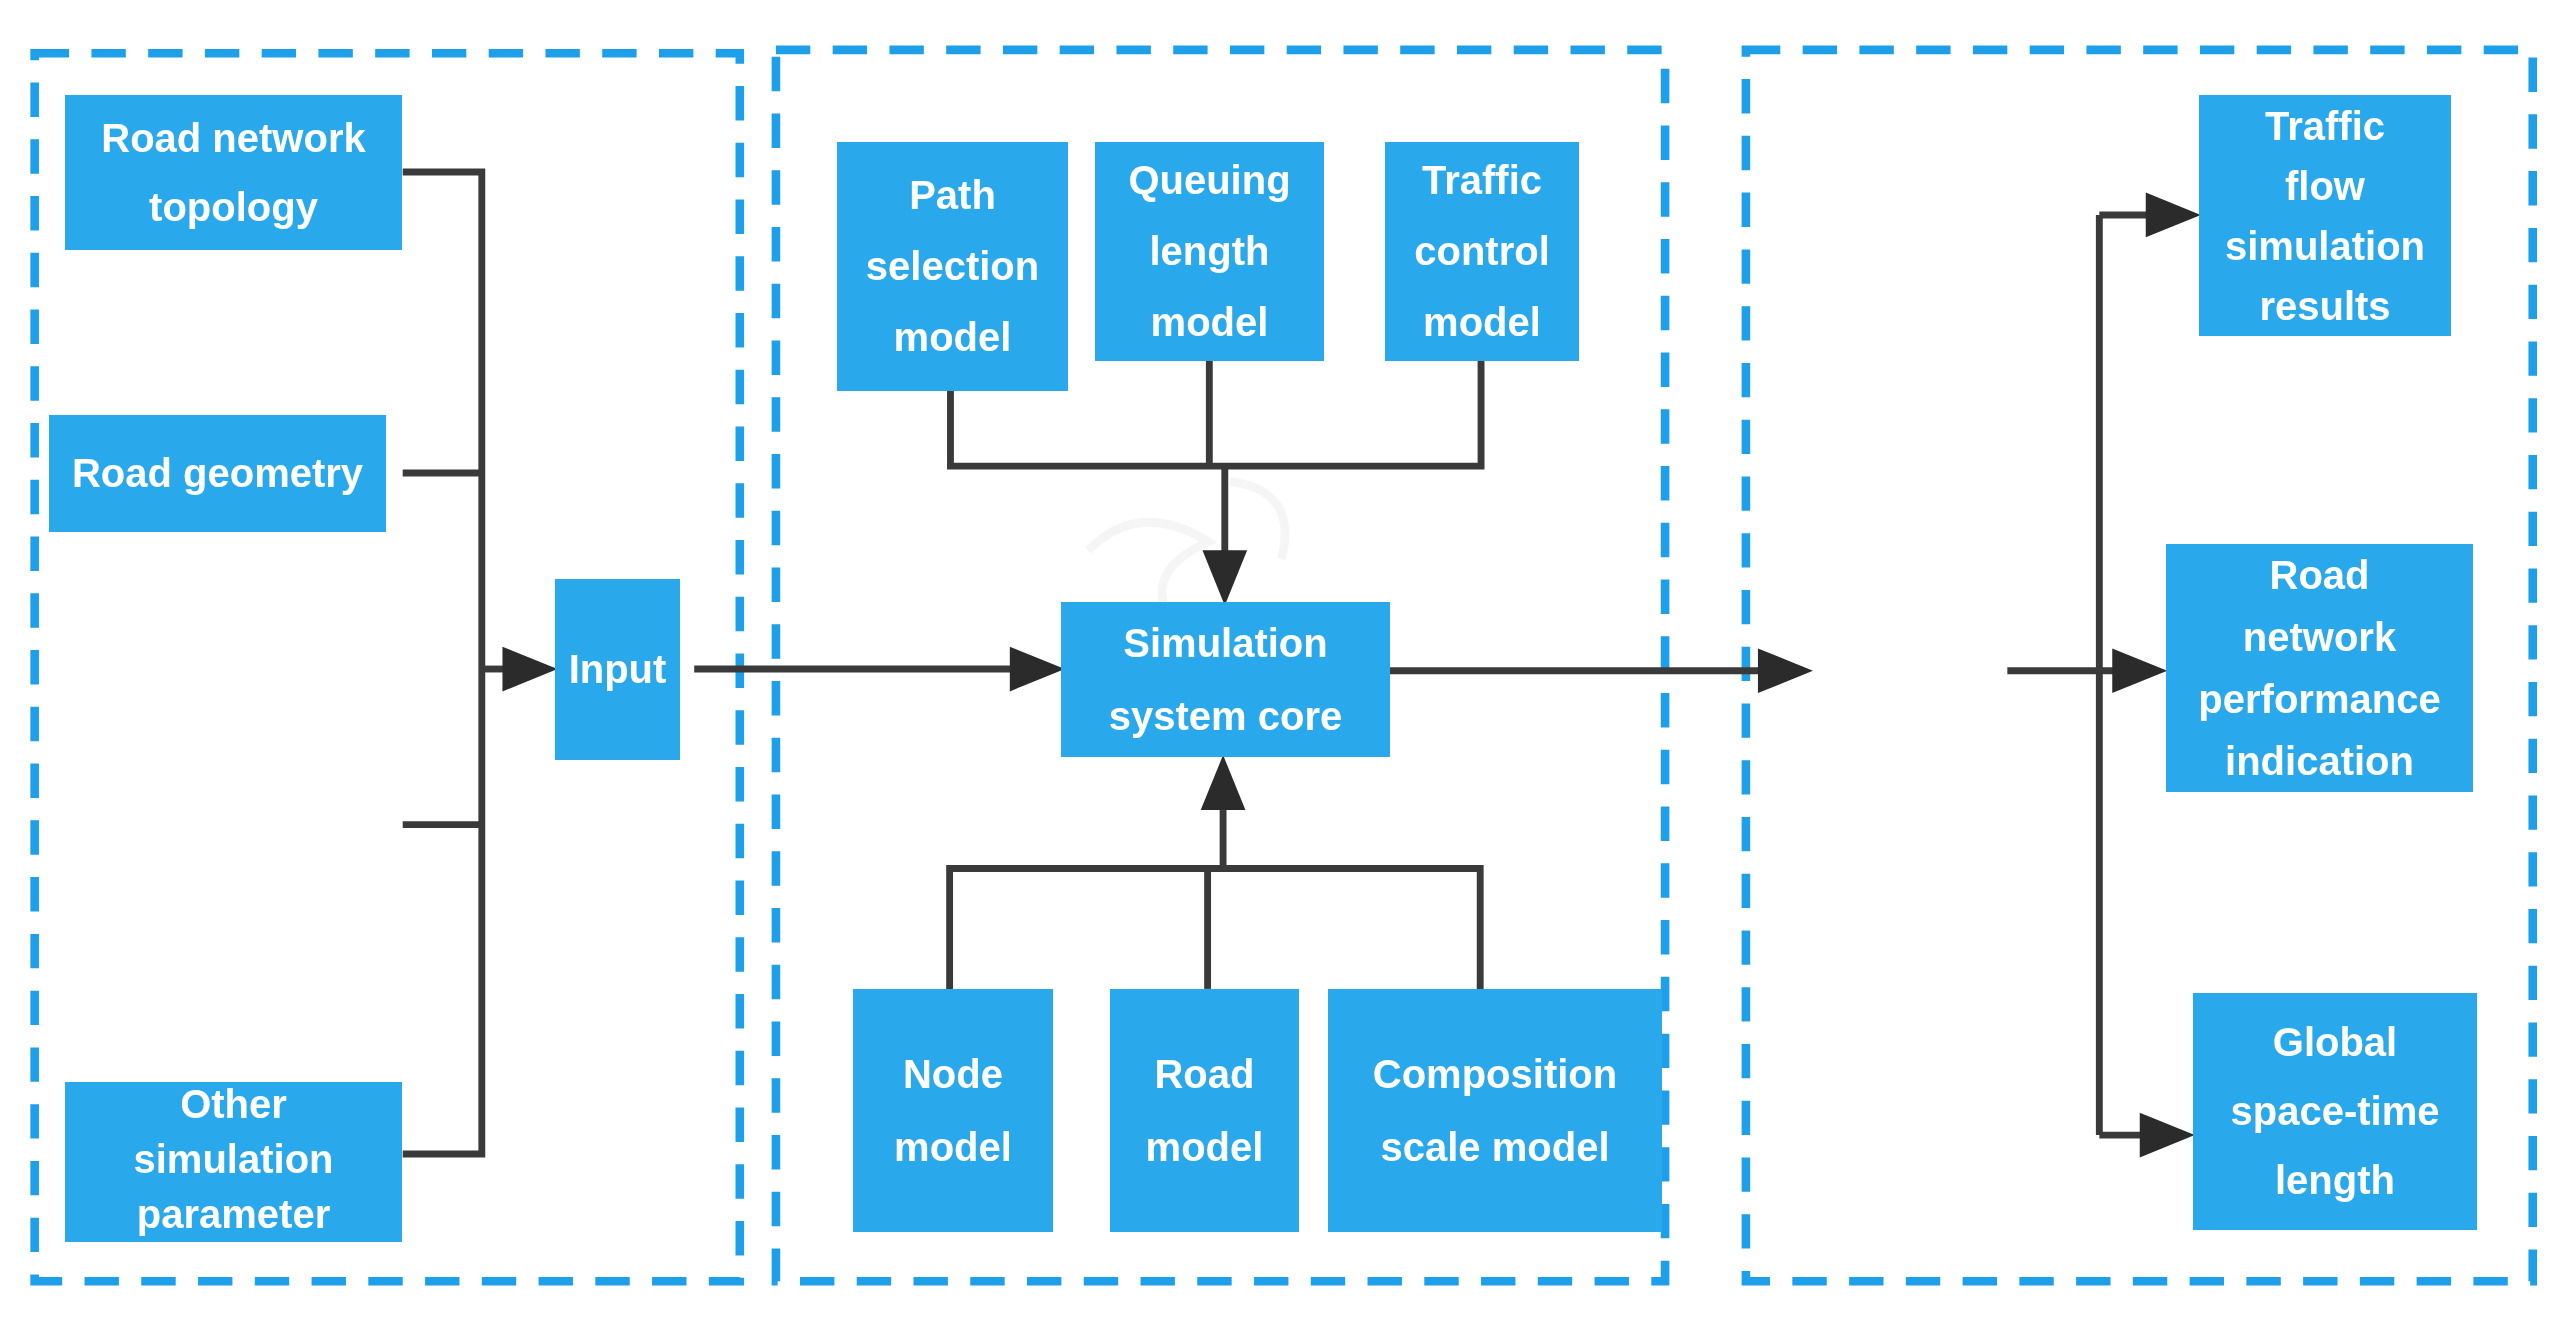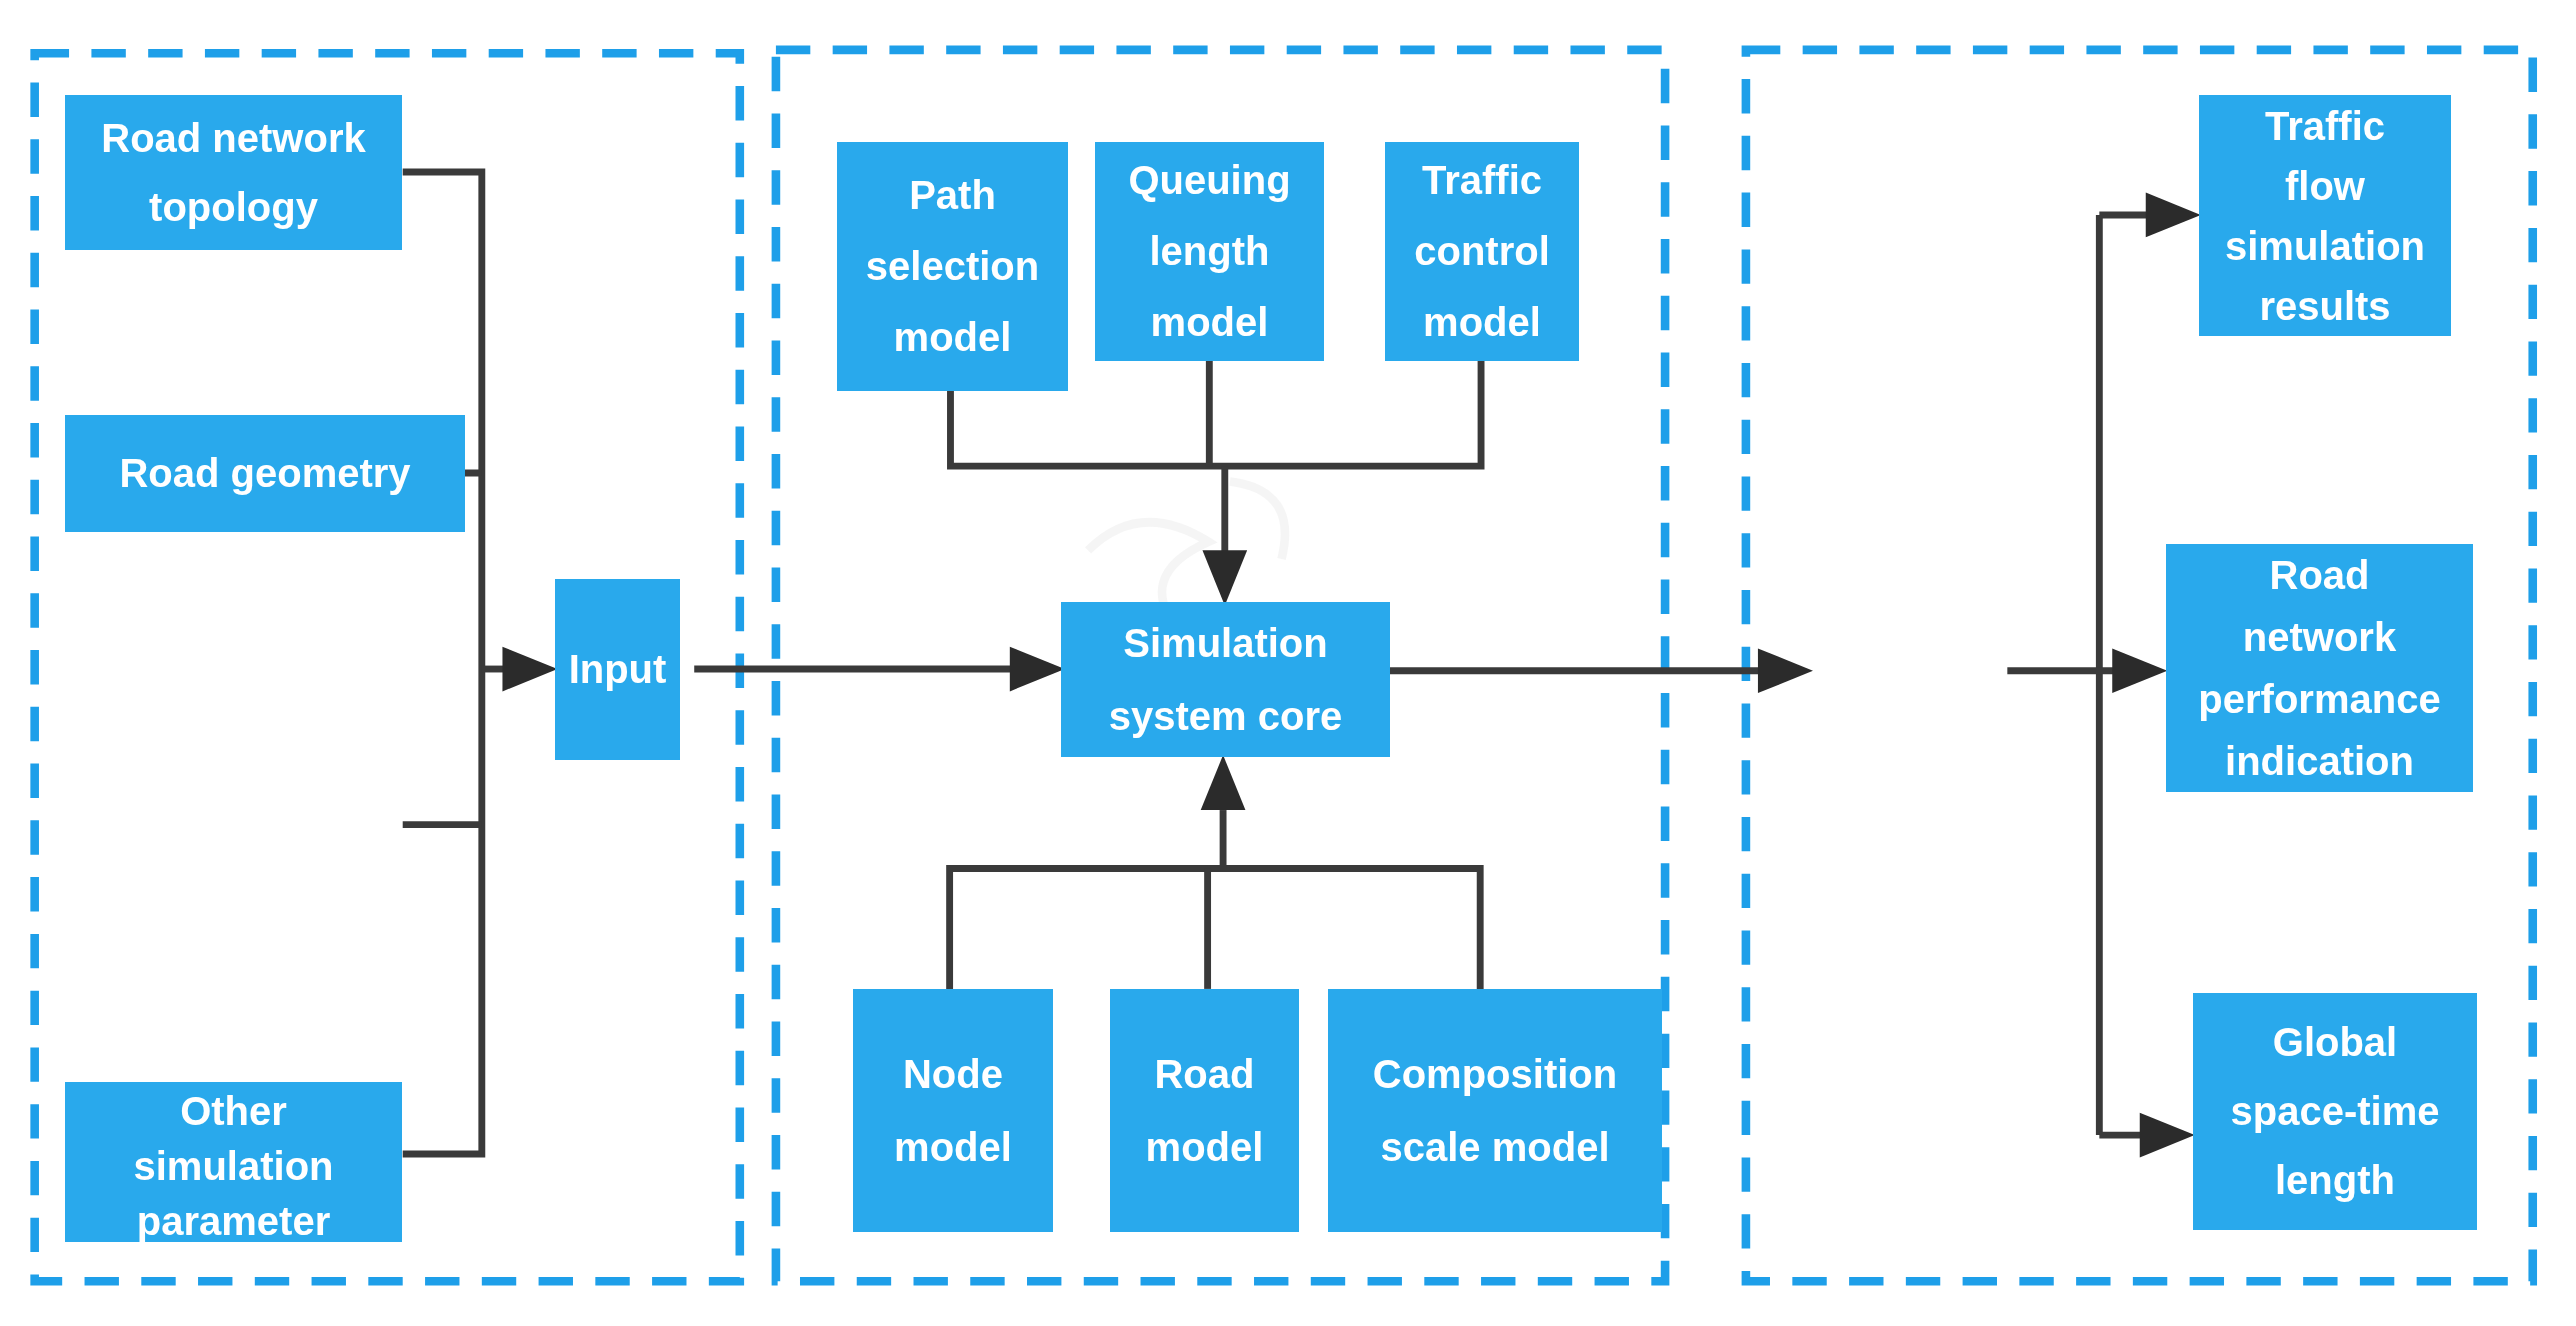--- a/index.html
+++ b/index.html
@@ -21,21 +21,21 @@
   .arrowhead{fill:var(--arrowhead);stroke:none;}
   .watermark{stroke:#C9C9C9;fill:none;stroke-width:10;opacity:.18;}
   .box{
     position:absolute;background:var(--box-fill);color:var(--box-text);
     display:flex;align-items:center;justify-content:center;text-align:center;
     font-weight:700;font-size:40px;line-height:69px;overflow:hidden;
   }
   .box .lbl{white-space:pre-line;display:block;}
   .lh82{line-height:71px}.lh85{line-height:73px}.lh70{line-height:60px}
   .lh72{line-height:62px}.lh64{line-height:55px}
-  .topalign{align-items:center;padding-top:8.6px;}
+  .topalign{align-items:flex-end;padding-top:8.6px;}
 </style>
 </head>
 <body>
 
 <div id="canvas">
 
   <svg id="wires" viewBox="0 0 2995 1542" xmlns="http://www.w3.org/2000/svg">
 
     <path class="watermark" d="M1265,640 q60,-60 140,-10 q-90,40 -30,110 M1430,560 q80,10 60,90"></path>
 
@@ -78,21 +78,21 @@
     <polygon class="arrowhead" points="2559,250 2495,224 2495,276"></polygon>
     <line class="conn" x1="2441" y1="1320" x2="2495" y2="1320"></line>
     <polygon class="arrowhead" points="2552,1320 2488,1294 2488,1346"></polygon>
   </svg>
 
   <div class="box" style="left:65px;top:95px;width:337px;height:155px">
     <span class="lbl">Road network
 topology</span>
   </div>
 
-  <div class="box" style="left:65px;top:415px;width:400px;height:117px">
+  <div class="box" style="left:49px;top:415px;width:337px;height:117px">
     <span class="lbl">Road geometry</span>
   </div>
 
 
   <div class="box lh64 topalign" style="left:65px;top:1082px;width:337px;height:151px">
     <span class="lbl">Other
 simulation
 parameter</span>
   </div>
 

